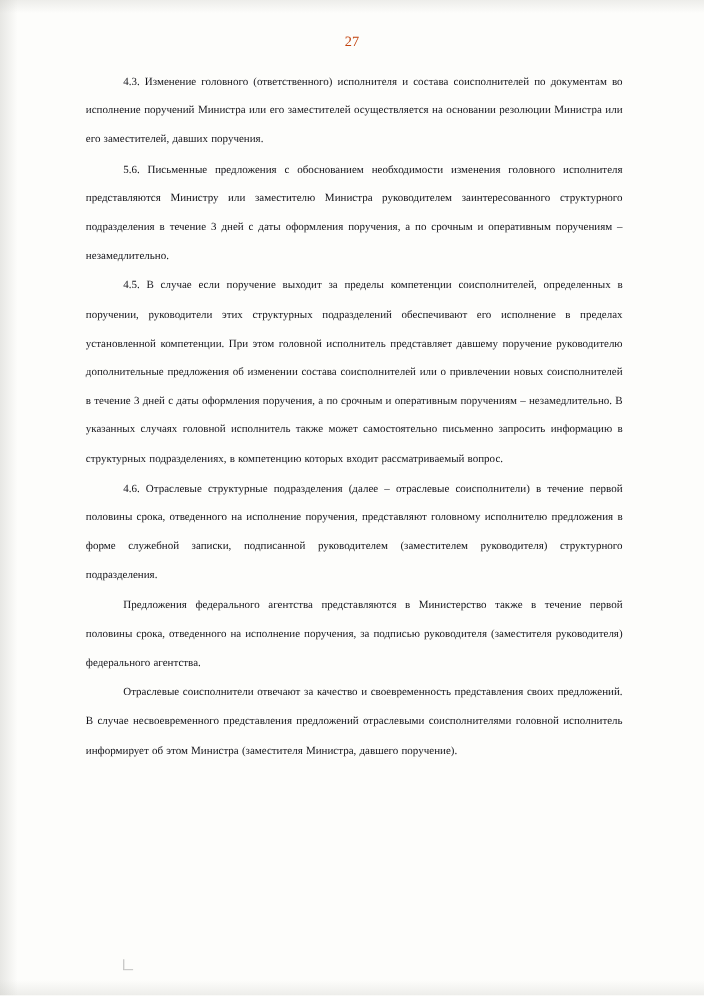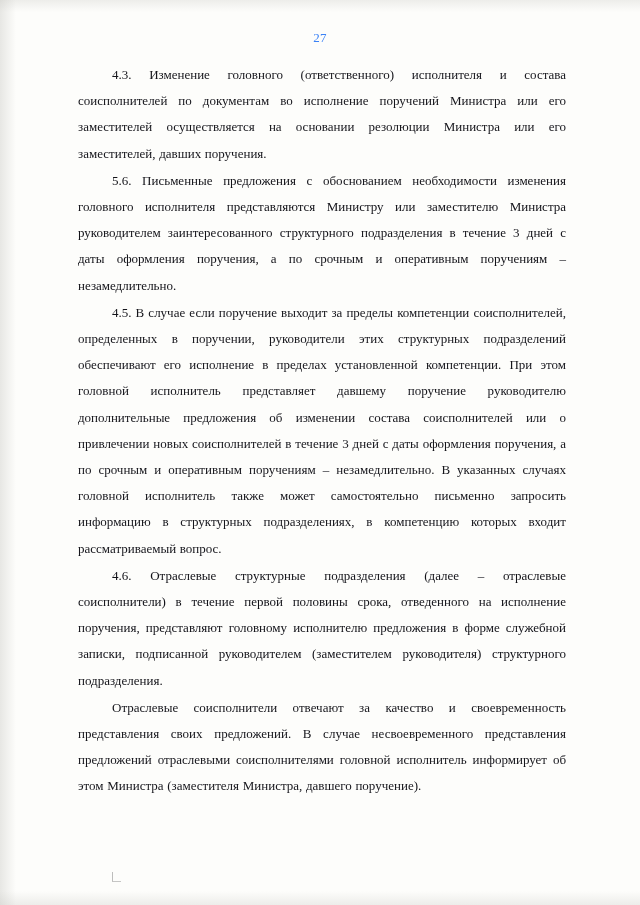--- a/index.html
+++ b/index.html
@@ -25,31 +25,31 @@
     box-sizing: border-box;
   }
   .page-number {
     position: absolute;
     top: 30px;
     left: 0;
     width: 640px;
     text-align: center;
     font-size: 13px;
     letter-spacing: 0.2px;
-    color: #3b82f6;
+    color: #c2410c;
   }
   .content {
     position: absolute;
     left: 78px;
     top: 62px;
     width: 488px;
   }
   p.para {
     margin: 0 0 1px 0;
-    font-size: 13px;
+    font-size: 10px;
     line-height: 26.2px;
     text-align: justify;
     text-justify: inter-word;
     text-indent: 34px;
     color: #14141a;
     word-spacing: 0.4px;
   }
   
   p.para:nth-of-type(odd) { color: #15151b; }
   p.para:nth-of-type(even) { color: #121218; }
@@ -95,17 +95,18 @@
   <div class="edge-shade-left"></div>
   <div class="edge-shade-bottom"></div>
 
   <div class="page-number">27</div>
 
   <div class="content">
     <p class="para">4.3. Изменение головного (ответственного) исполнителя и состава соисполнителей по документам во исполнение поручений Министра или его заместителей осуществляется на основании резолюции Министра или его заместителей, давших поручения.</p>
     <p class="para">5.6. Письменные предложения с обоснованием необходимости изменения головного исполнителя представляются Министру или заместителю Министра руководителем заинтересованного структурного подразделения в течение 3 дней с даты оформления поручения, а по срочным и оперативным поручениям – незамедлительно.</p>
     <p class="para">4.5. В случае если поручение выходит за пределы компетенции соисполнителей, определенных в поручении, руководители этих структурных подразделений обеспечивают его исполнение в пределах установленной компетенции. При этом головной исполнитель представляет давшему поручение руководителю дополнительные предложения об изменении состава соисполнителей или о привлечении новых соисполнителей в течение 3 дней с даты оформления поручения, а по срочным и оперативным поручениям – незамедлительно. В указанных случаях головной исполнитель также может самостоятельно письменно запросить информацию в структурных подразделениях, в компетенцию которых входит рассматриваемый вопрос.</p>
     <p class="para">4.6. Отраслевые структурные подразделения (далее – отраслевые соисполнители) в течение первой половины срока, отведенного на исполнение поручения, представляют головному исполнителю предложения в форме служебной записки, подписанной руководителем (заместителем руководителя) структурного подразделения.</p>
+    <p class="para">Предложения федерального агентства представляются в Министерство также в течение первой половины срока, отведенного на исполнение поручения, за подписью руководителя (заместителя руководителя) федерального агентства.</p>
     <p class="para">Отраслевые соисполнители отвечают за качество и своевременность представления своих предложений. В случае несвоевременного представления предложений отраслевыми соисполнителями головной исполнитель информирует об этом Министра (заместителя Министра, давшего поручение).</p>
   </div>
 
   <div class="bottom-mark"></div>
 </div>
 
 </body></html>

